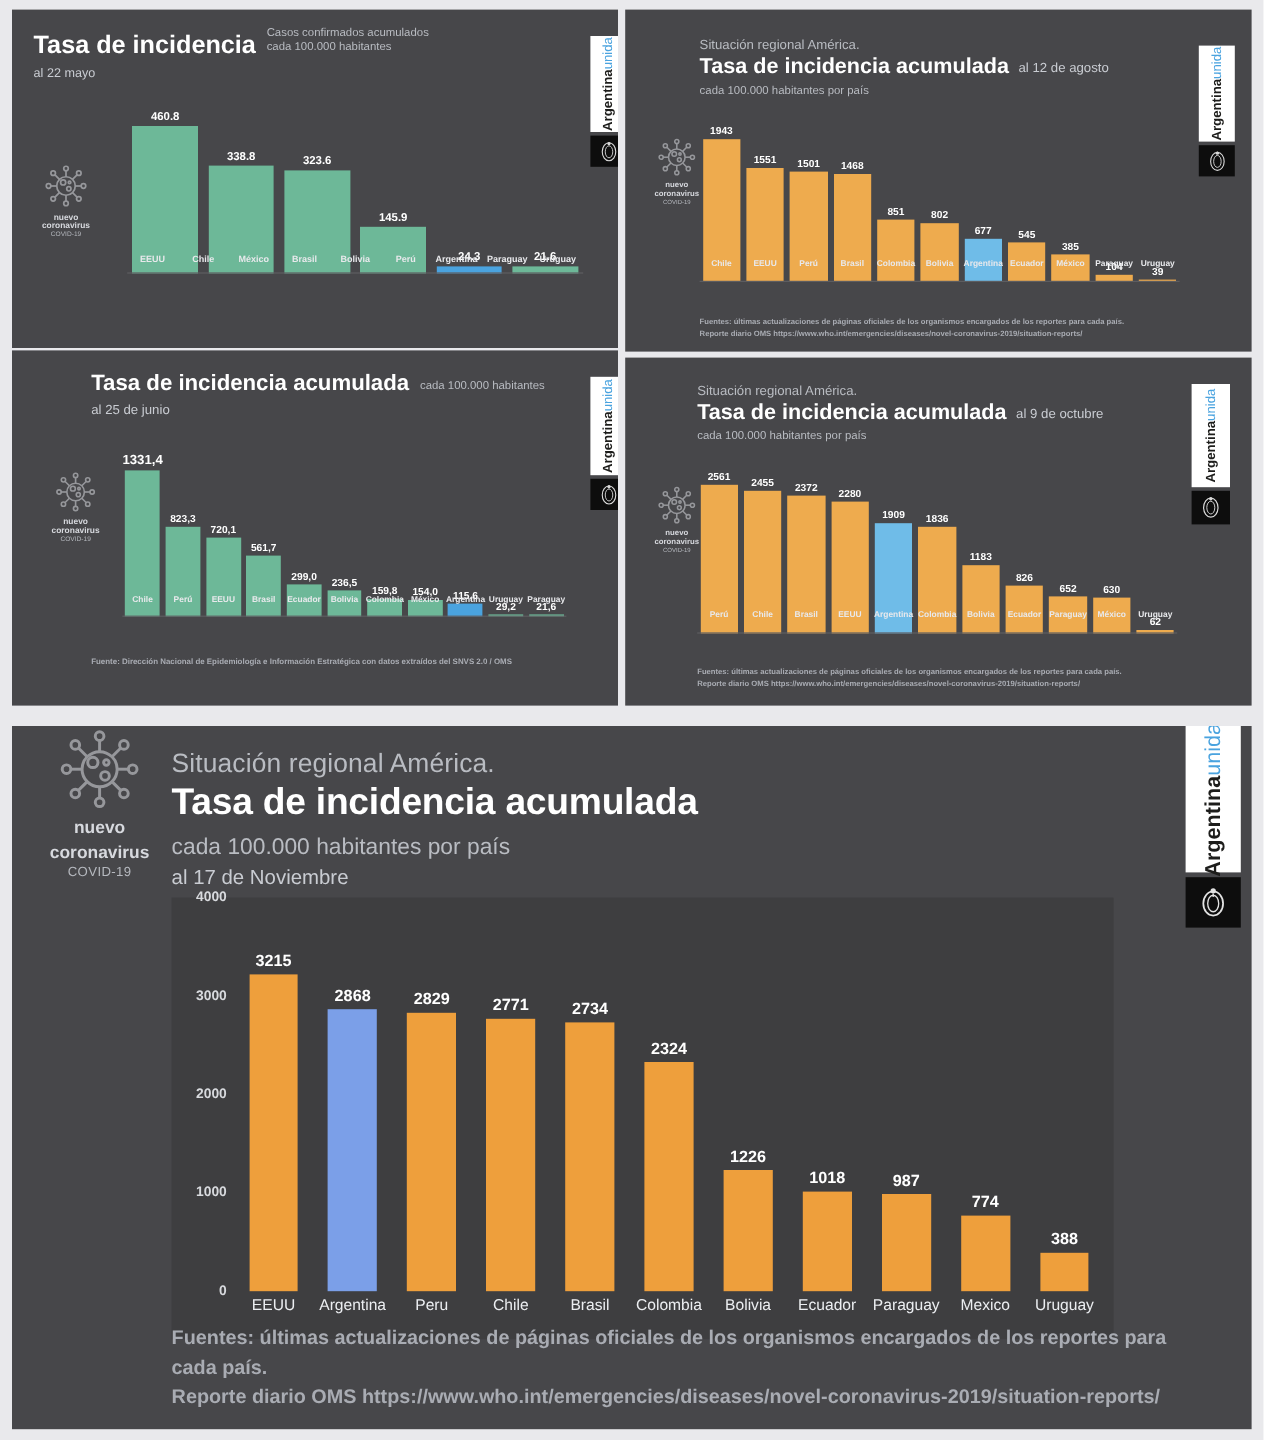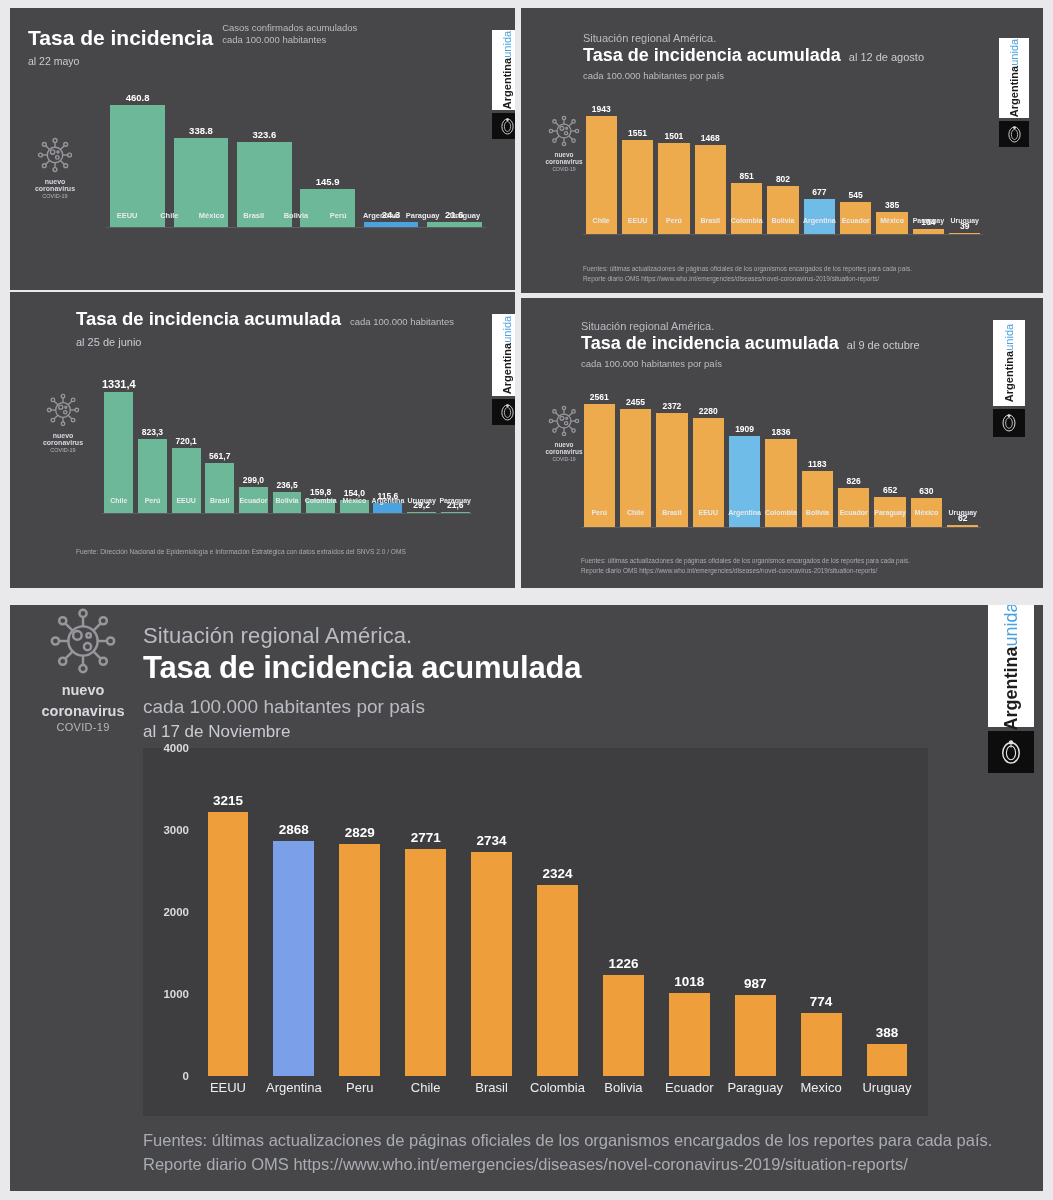--- a/index.html
+++ b/index.html
@@ -39,21 +39,21 @@
   
   .mchart { position: absolute; }
   .mbars { position: absolute; left:0; right:0; bottom:0; display:flex; align-items:flex-end; }
   .mbarwrap { flex:1; position:relative; display:flex; flex-direction:column; justify-content:flex-end; align-items:center; }
   .mbar { width: 86%; }
   .mval { position:absolute; width:120%; text-align:center; color:#fff; font-weight:700; }
   .mlabels { position:absolute; left:0; right:0; display:flex; }
   .mlab { flex:1; text-align:center; color:#e8e9ec; font-weight:700; }
   .axisline { position:absolute; left:0; right:0; height:1px; background:#5d5d60; }
 
-  .footnote { position:absolute; color:#a9acb3; font-weight:400; line-height:1.5; }
+  .footnote { position:absolute; color:#a9acb3; font-weight:700; line-height:1.5; }
 
   
   #mainPanel { left:10px; top:605px; width:1033px; height:586px; background:#47474a; }
   #mainHead { position:absolute; left:133px; top:18px; }
   #mainHead .kicker { font-size:22px; letter-spacing:.1px; }
   #mainHead .htitle { font-size:31px; margin-top:1px; letter-spacing:-.2px; }
   #mainHead .hsub   { font-size:19px; margin-top:10px; }
   #mainHead .hdate  { font-size:17px; margin-top:4px; }
   .plotarea {
     position:absolute; left:133px; top:143px; width:785px; height:368px;

